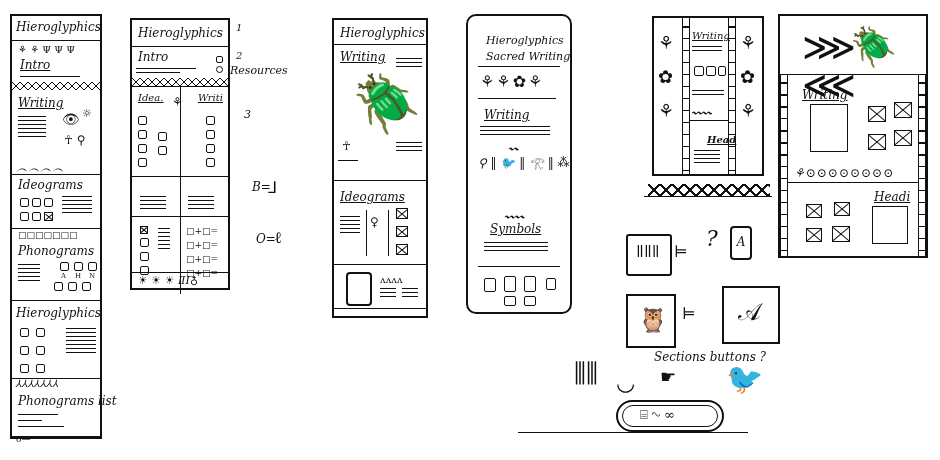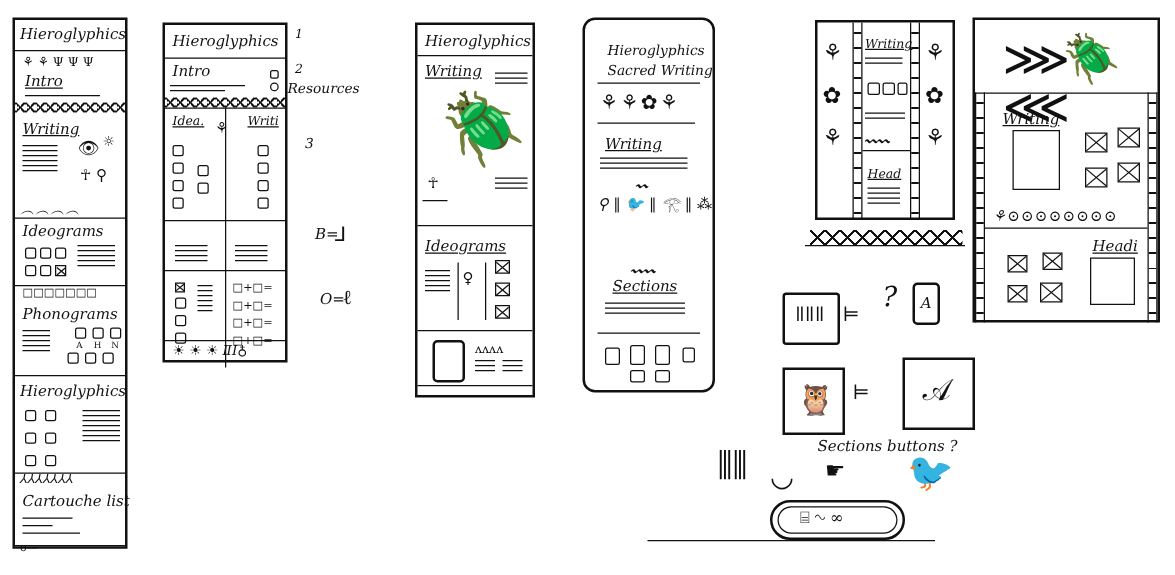--- a/index.html
+++ b/index.html
@@ -94,21 +94,21 @@
       <i></i>
       <i></i>
       <i></i>
       <i></i>
       <i></i>
       <i></i>
       <i></i>
     </div>
   <div class="abs hw" style="left:4px;top:362px;font-size:10px;">⅄⅄⅄⅄⅄⅄⅄</div>
   <div class="hline" style="left:0;right:0;top:362px;"></div>
-  <div class="abs hw" style="left:6px;top:378px;">Cartouche list</div>
+  <div class="abs hw" style="left:6px;top:378px;">Phonograms list</div>
   <div class="hline" style="left:6px;width:40px;top:398px;"></div>
   <div class="hline" style="left:6px;width:24px;top:404px;"></div>
   <div class="hline" style="left:6px;width:46px;top:410px;"></div>
   <div class="hline" style="left:0;right:0;top:420px;"></div>
   <div class="abs hw-s" style="left:4px;top:418px;font-size:9px;">o—</div>
 </div>
 
 <div class="frame" style="left:130px;top:18px;width:100px;height:272px;">
   <div class="abs hw" style="left:6px;top:6px;">Hieroglyphics</div>
   <div class="hline" style="left:0;right:0;top:26px;"></div>
@@ -233,21 +233,21 @@
   <div class="hline" style="left:10px;right:14px;top:82px;"></div>
   <div class="abs hw u" style="left:16px;top:92px;">Writing</div>
   <div class="lines" style="left:12px;top:110px;width:70px;">
       <i></i>
       <i></i>
       <i></i>
     </div>
   <div class="abs hw" style="left:40px;top:124px;font-size:10px;">〰</div>
   <div class="abs hw" style="left:10px;top:140px;font-size:12px;line-height:14px;white-space:pre;">⚲ ‖ 🐦 ‖ 𓂀 ‖ ⁂</div>
   <div class="abs hw" style="left:36px;top:192px;font-size:10px;">〰〰</div>
-  <div class="abs hw u" style="left:22px;top:206px;">Sections</div>
+  <div class="abs hw u" style="left:22px;top:206px;">Symbols</div>
   <div class="lines" style="left:16px;top:226px;width:64px;">
       <i></i>
       <i></i>
       <i></i>
     </div>
   <div class="hline" style="left:10px;right:10px;top:250px;"></div>
   <div class="sq" style="left:16px;top:262px;width:12px;height:14px;"></div>
   <div class="sq" style="left:36px;top:260px;width:12px;height:16px;"></div>
   <div class="sq" style="left:56px;top:260px;width:12px;height:16px;"></div>
   <div class="sq" style="left:78px;top:262px;width:10px;height:12px;"></div>
@@ -271,21 +271,21 @@
     </div>
   <div class="sq" style="left:40px;top:48px;width:10px;height:10px;"></div>
   <div class="sq" style="left:52px;top:48px;width:10px;height:10px;"></div>
   <div class="sq" style="left:64px;top:48px;width:8px;height:10px;"></div>
   <div class="lines" style="left:38px;top:72px;width:32px;">
       <i></i>
       <i></i>
     </div>
   <div class="abs hw-s" style="left:38px;top:86px;font-size:10px;">〰〰</div>
   <div class="hline" style="left:36px;width:38px;top:102px;"></div>
-  <div class="abs hw u" style="left:40px;top:116px;font-size:10px;">Head</div>
+  <div class="abs hw u" style="left:53px;top:116px;font-size:10px;font-weight:bold;">Head</div>
   <div class="lines" style="left:40px;top:132px;width:26px;">
       <i></i>
       <i></i>
       <i></i>
       <i></i>
     </div>
 </div>
 <div class="zig" style="left:648px;top:184px;width:122px;height:12px;background-size:12px 12px;"></div>
 <div class="hline" style="left:644px;width:128px;top:196px;"></div>
 

